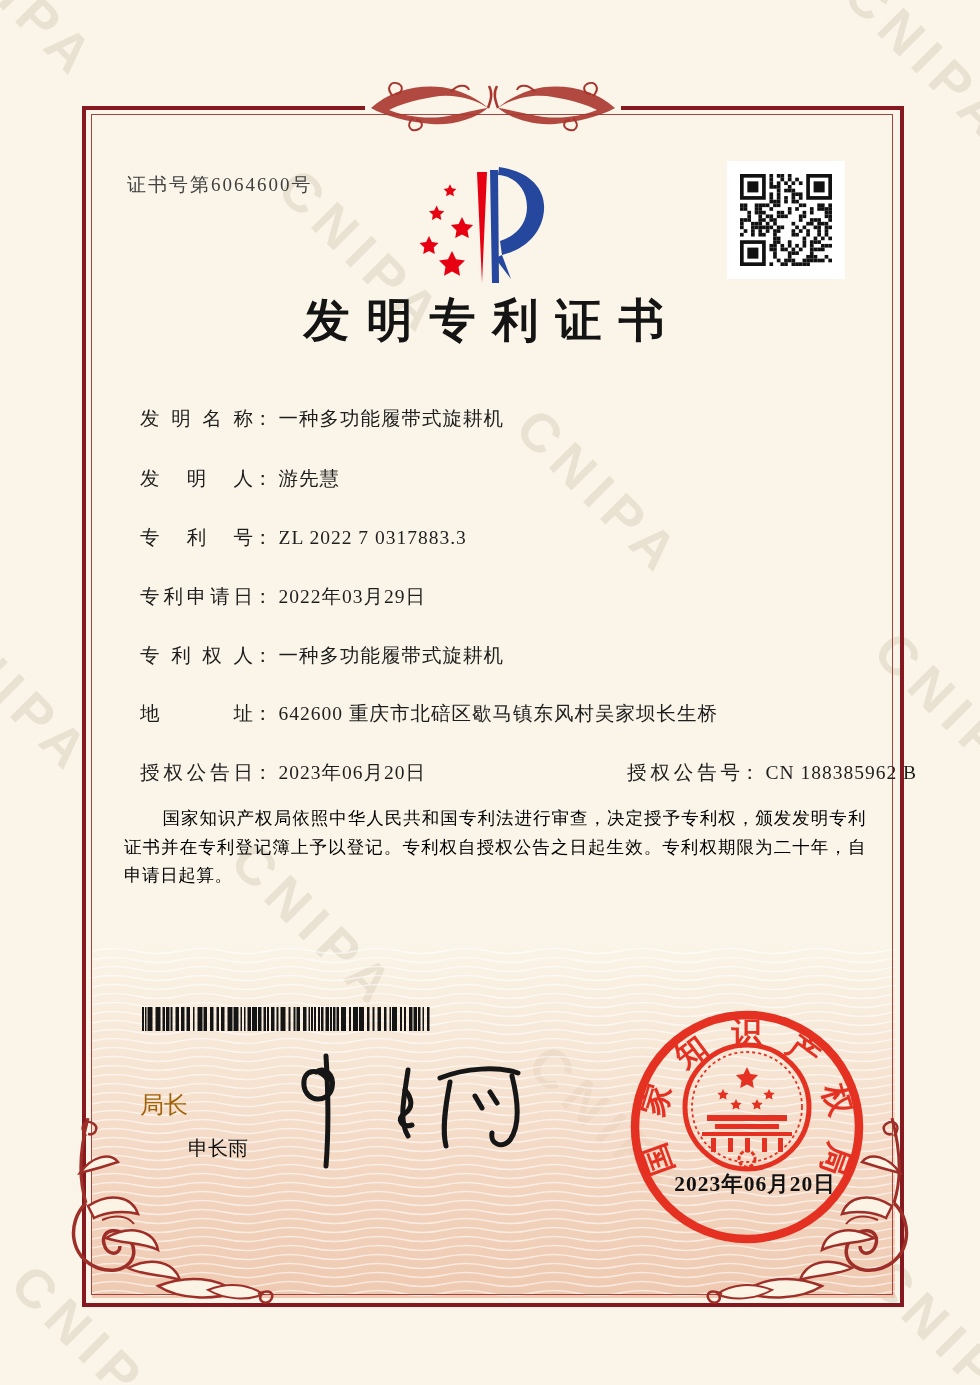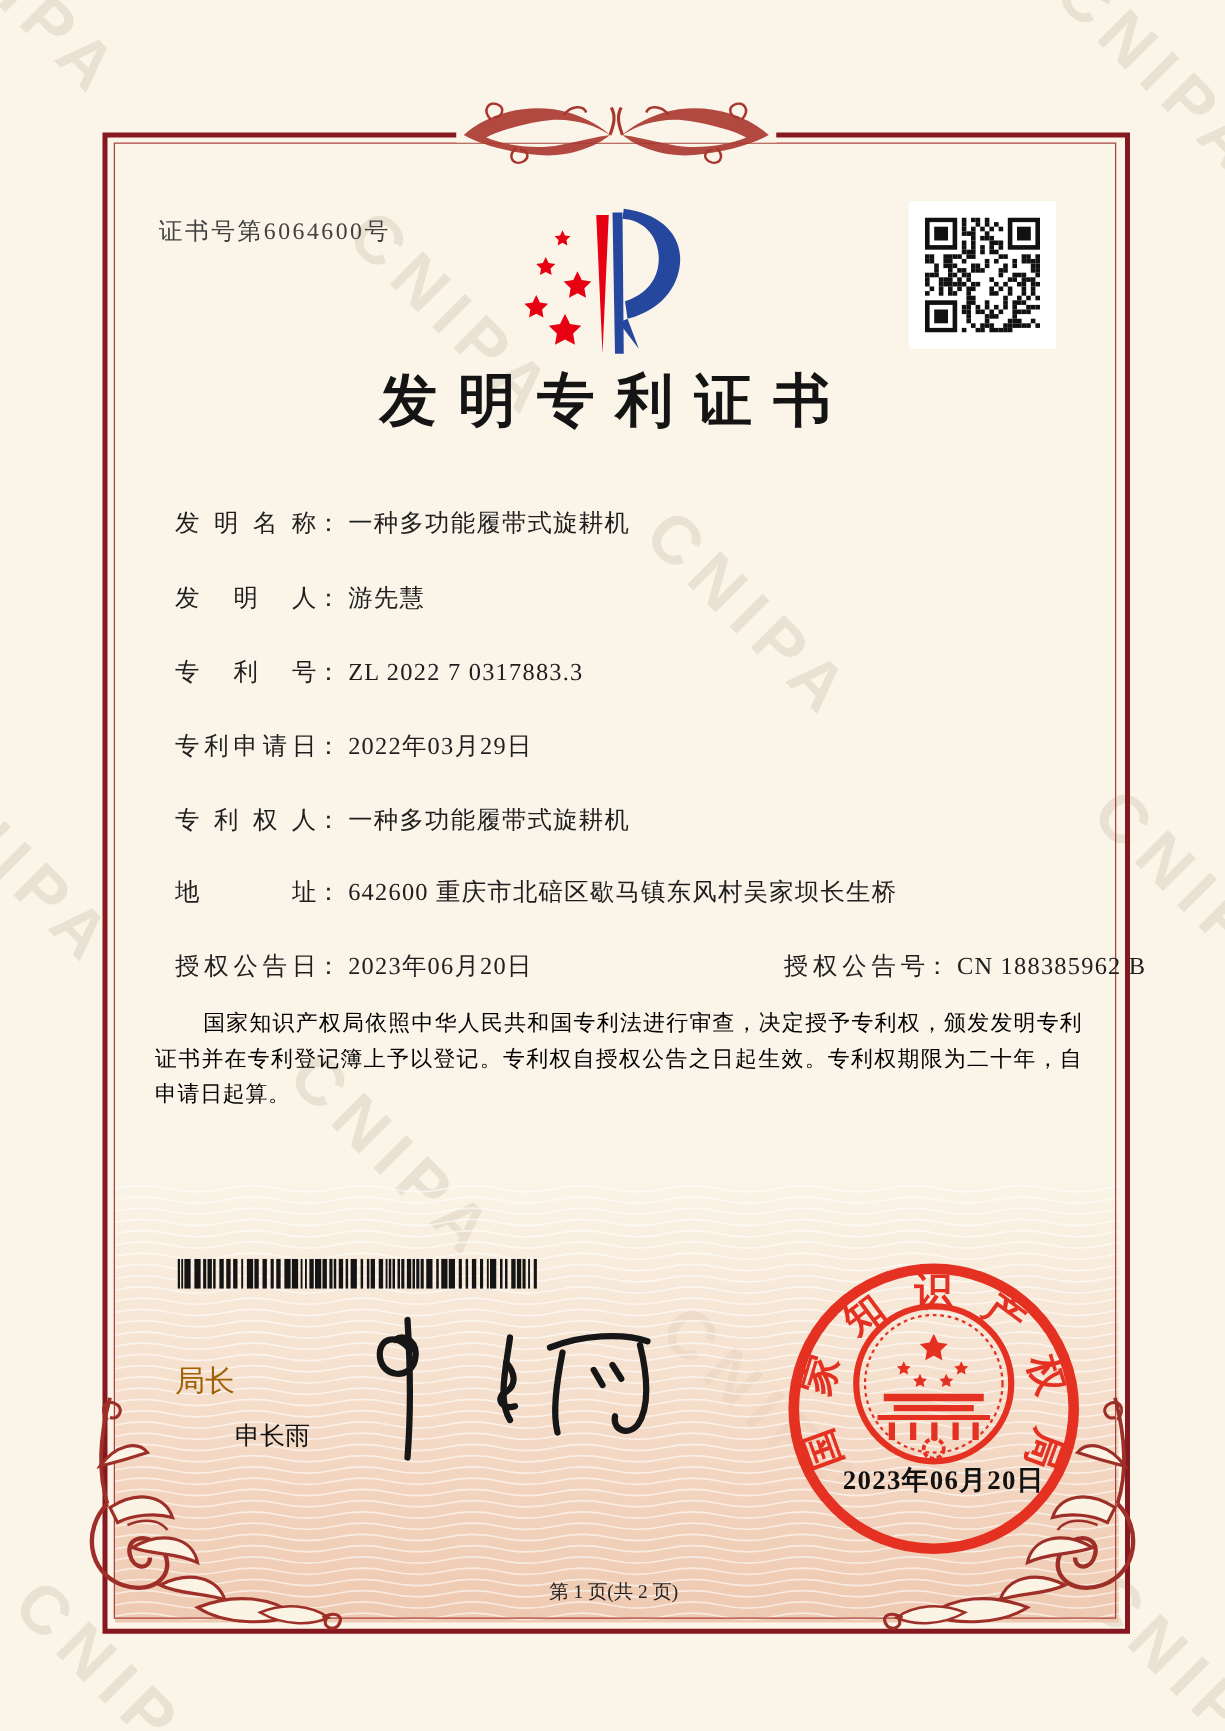--- a/index.html
+++ b/index.html
@@ -571,15 +571,14 @@
         <rect x="-19" y="31" width="5" height="14"></rect>
         <rect x="-2" y="31" width="5" height="14"></rect>
         <rect x="15" y="31" width="5" height="14"></rect>
         <rect x="31" y="31" width="5" height="14"></rect>
       </g>
       <circle cy="52" r="8" fill="none" stroke-width="3" stroke-dasharray="4 2"></circle>
     </g>
     <text x="8" y="64" text-anchor="middle" font-size="21.5" font-weight="bold" fill="#111" letter-spacing="1">2023年06月20日</text>
   </svg>
 
-  <div class="page-info">第 1 页(共 2 页)</div>
 
 </div>
 
 </body></html>

